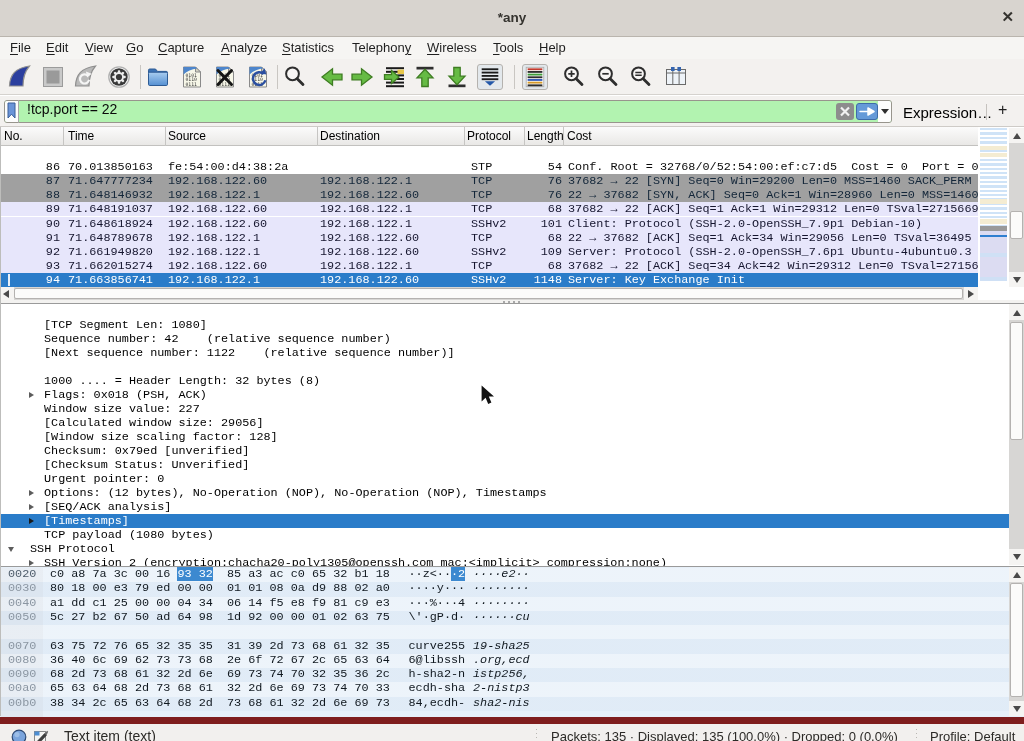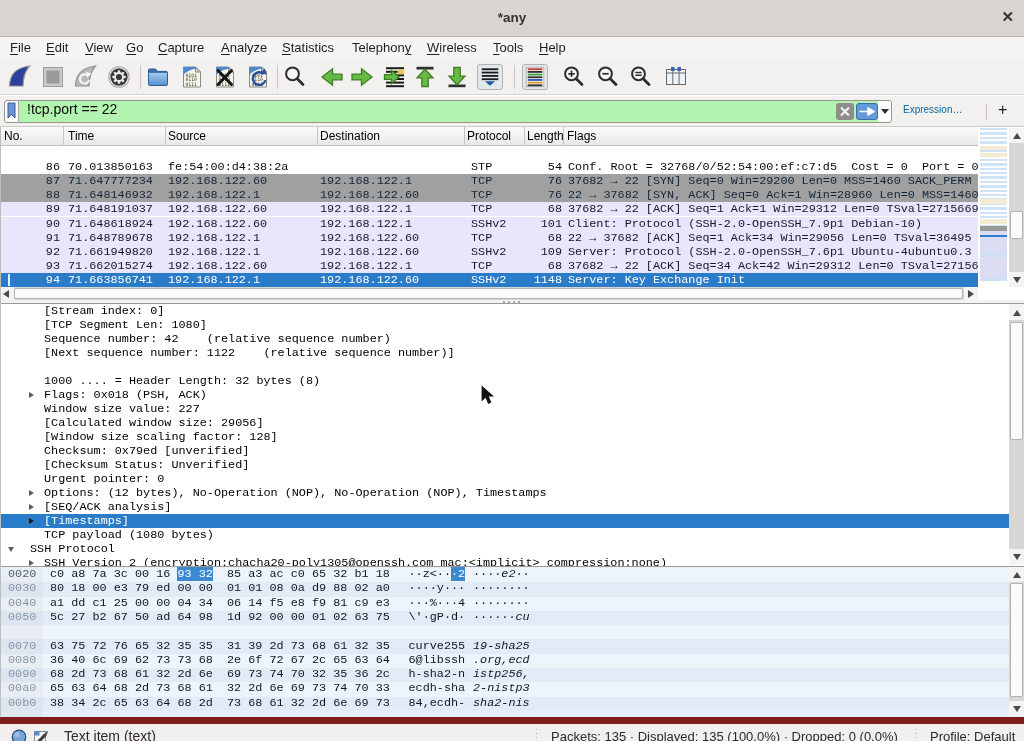--- a/index.html
+++ b/index.html
@@ -261,33 +261,33 @@
           <path d="M5 4.5 L13 12.5 M13 4.5 L5 12.5" stroke="#f2f2f2" stroke-width="2.2"></path>
         </svg>
     </div>
     <div class="abs" style="left:856px; top:7px; width:22px; height:17px; background:#659ad8; border:1px solid #3f6ca8; border-radius:3px;">
       <svg width="20" height="15" viewBox="0 0 20 15">
           <path d="M3 7.5 h8 v-3.5 l6 3.5 l-6 3.5 v-3.5 z" fill="#ffffff" stroke="#ffffff" stroke-width="1.5" stroke-linejoin="round"></path>
         </svg>
     </div>
     <div class="abs" style="left:878px; top:5px; width:13px; height:21px; background:#fdfdfd; border-radius:0 2px 2px 0;"></div>
     <div class="abs arr" style="left:881px; top:13px; border-top:5px solid #2e2e2e; border-left:4px solid transparent; border-right:4px solid transparent;"></div>
-    <span class="abs" style="left:903px; top:8px; font-size:10px; color:#0369a1;">Expression…</span>
+    <span class="abs" style="left:903px; top:8px; font-size:15px; color:#000000;">Expression…</span>
     <div class="abs" style="left:986px; top:8px; width:1px; height:16px; background:#c5c2be;"></div>
     <span class="abs" style="left:998px; top:5px; font-size:16px; color:#1f1f1f;">+</span>
   </div>
   <div id="plist" class="abs">
     <div id="phead">
       <span style="left:4px">No.</span>
       <span style="left:68px">Time</span>
       <span style="left:168px">Source</span>
       <span style="left:320px">Destination</span>
       <span style="left:467px">Protocol</span>
       <span style="left:527px">Length</span>
-      <span style="left:567px">Flags</span>
+      <span style="left:567px">Cost</span>
       <div class="cdiv" style="left:63px"></div>
       <div class="cdiv" style="left:165px"></div>
       <div class="cdiv" style="left:317px"></div>
       <div class="cdiv" style="left:464px"></div>
       <div class="cdiv" style="left:524px"></div>
       <div class="cdiv" style="left:563px"></div>
     </div>
     <div class="prow" style="top:19px; background:#fef9c3; color:#0a0a0a;margin-top:40px;">
       <span class="c-no">85</span><span class="c-time">68.001734936</span><span class="c-src">fe:54:00:d4:38:2a</span><span class="c-proto">STP</span><span class="c-len">54</span><span class="c-info">Conf. Root = 32768/0/52:54:00:ef:c7:d5  Cost = 0  Port = 0x8005</span>
     </div>
@@ -348,21 +348,20 @@
       <div class="sb-btn" style="left:0; top:144px; width:15px; height:15px;"></div>
       <div class="arr" style="left:3.5px; top:149px; border-top:6px solid #4a4a4a; border-left:4.5px solid transparent; border-right:4.5px solid transparent;"></div>
     </div>
   </div>
 
   <div class="abs" style="top:300px; left:0; width:1024px; height:3px; background:#f3f2f0;">
     <div class="abs" style="left:503px; top:1px; width:18px; height:2px;
       background:repeating-linear-gradient(90deg,#a8a8a8 0 2px,transparent 2px 5px);"></div>
   </div>
   <div id="dpane" class="abs">
-    <div class="dline" style="top:0.0px;"><span class="txt2">[Stream index: 0]</span></div>
     <div class="dline" style="top:14.0px;"><span class="txt2">[TCP Segment Len: 1080]</span></div>
     <div class="dline" style="top:28.0px;"><span class="txt2">Sequence number: 42    (relative sequence number)</span></div>
     <div class="dline" style="top:42.0px;"><span class="txt2">[Next sequence number: 1122    (relative sequence number)]</span></div>
     <div class="dline" style="top:70.0px;"><span class="txt2">1000 .... = Header Length: 32 bytes (8)</span></div>
     <div class="dline" style="top:84.0px;"><span class="tri-r" style="left:29px; border-left-color:#5c5c5c;"></span><span class="txt2">Flags: 0x018 (PSH, ACK)</span></div>
     <div class="dline" style="top:98.0px;"><span class="txt2">Window size value: 227</span></div>
     <div class="dline" style="top:112.0px;"><span class="txt2">[Calculated window size: 29056]</span></div>
     <div class="dline" style="top:126.0px;"><span class="txt2">[Window size scaling factor: 128]</span></div>
     <div class="dline" style="top:140.0px;"><span class="txt2">Checksum: 0x79ed [unverified]</span></div>
     <div class="dline" style="top:154.0px;"><span class="txt2">[Checksum Status: Unverified]</span></div>

